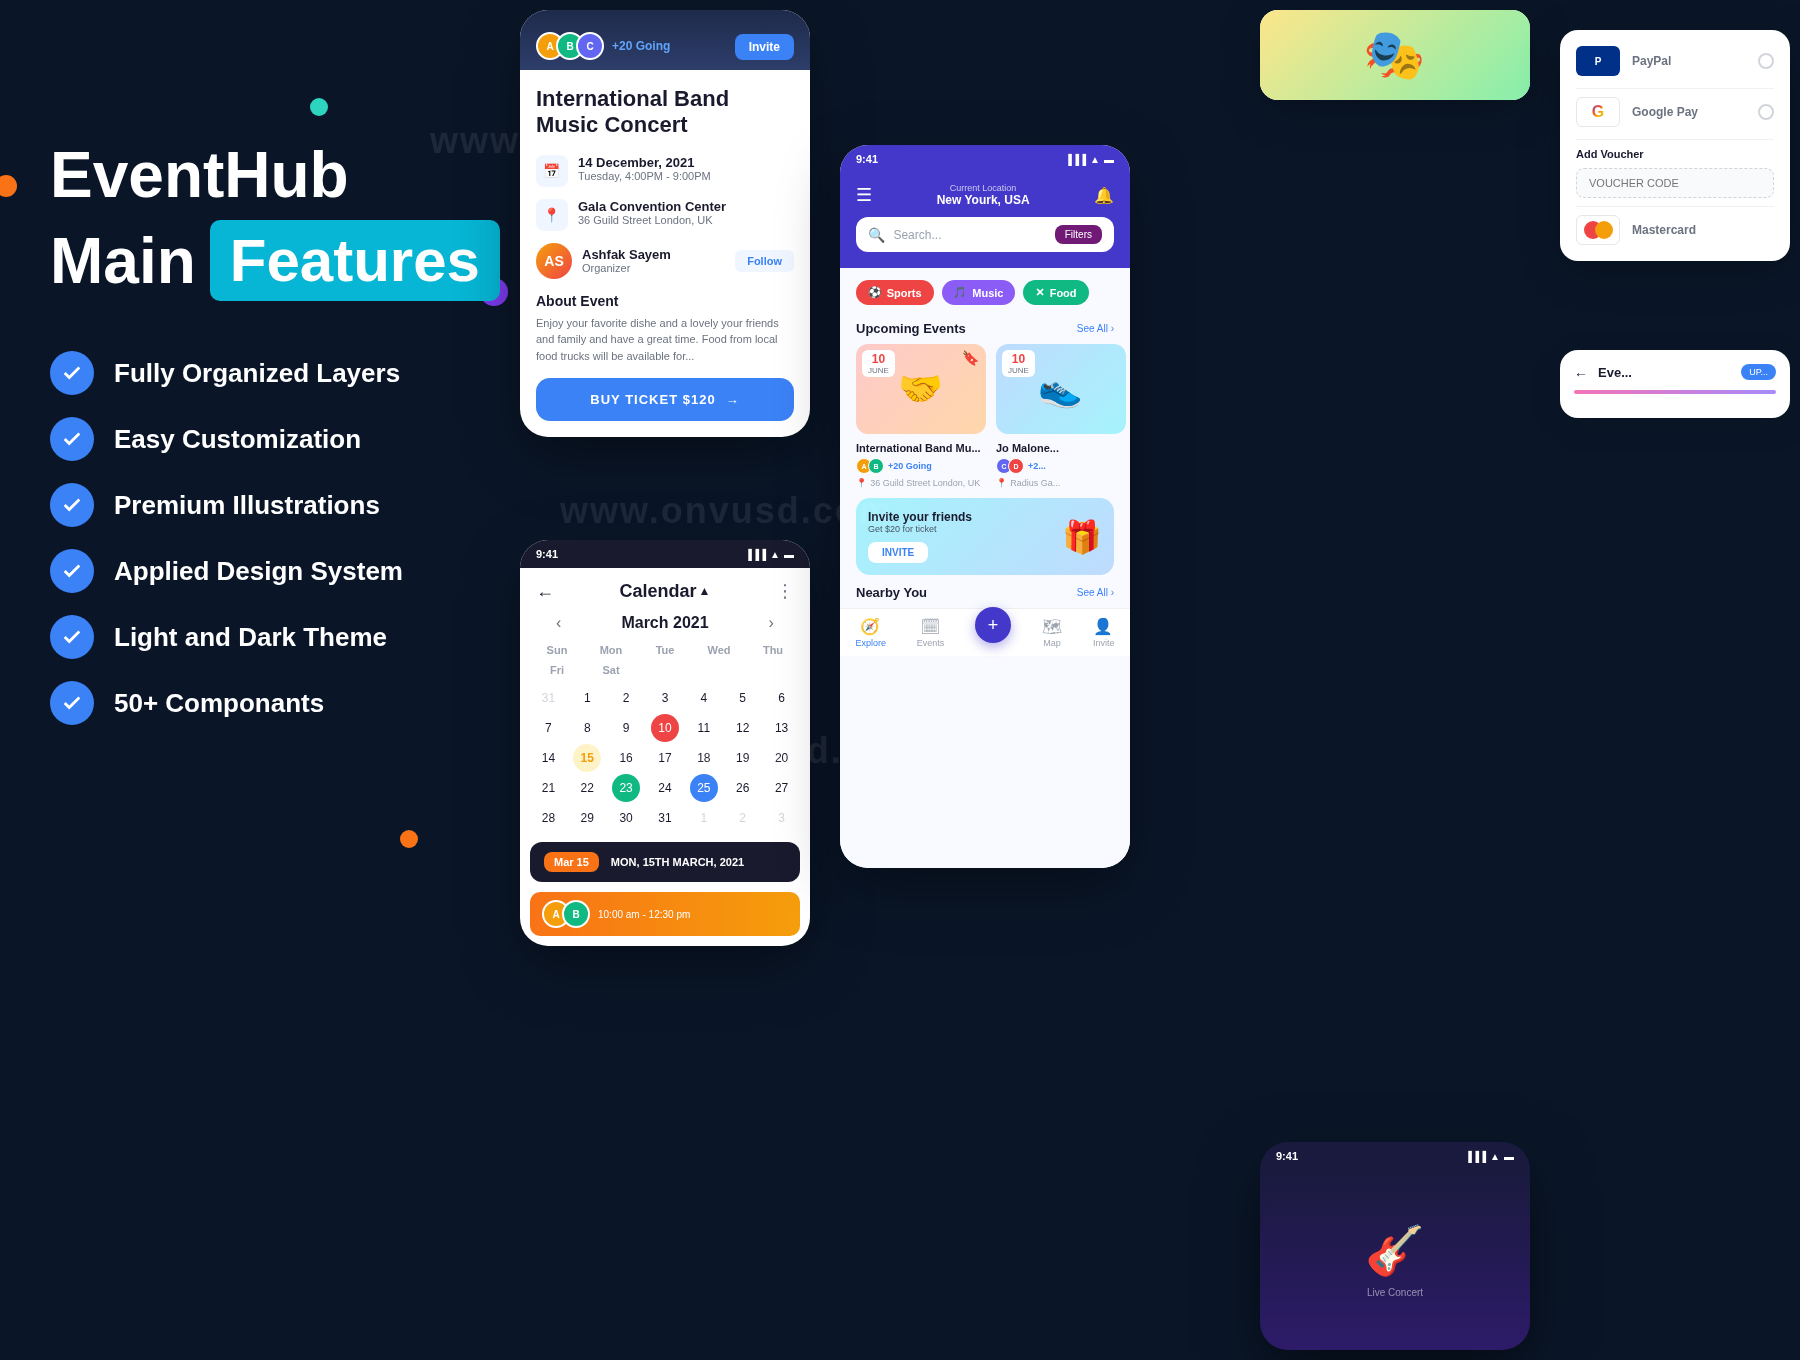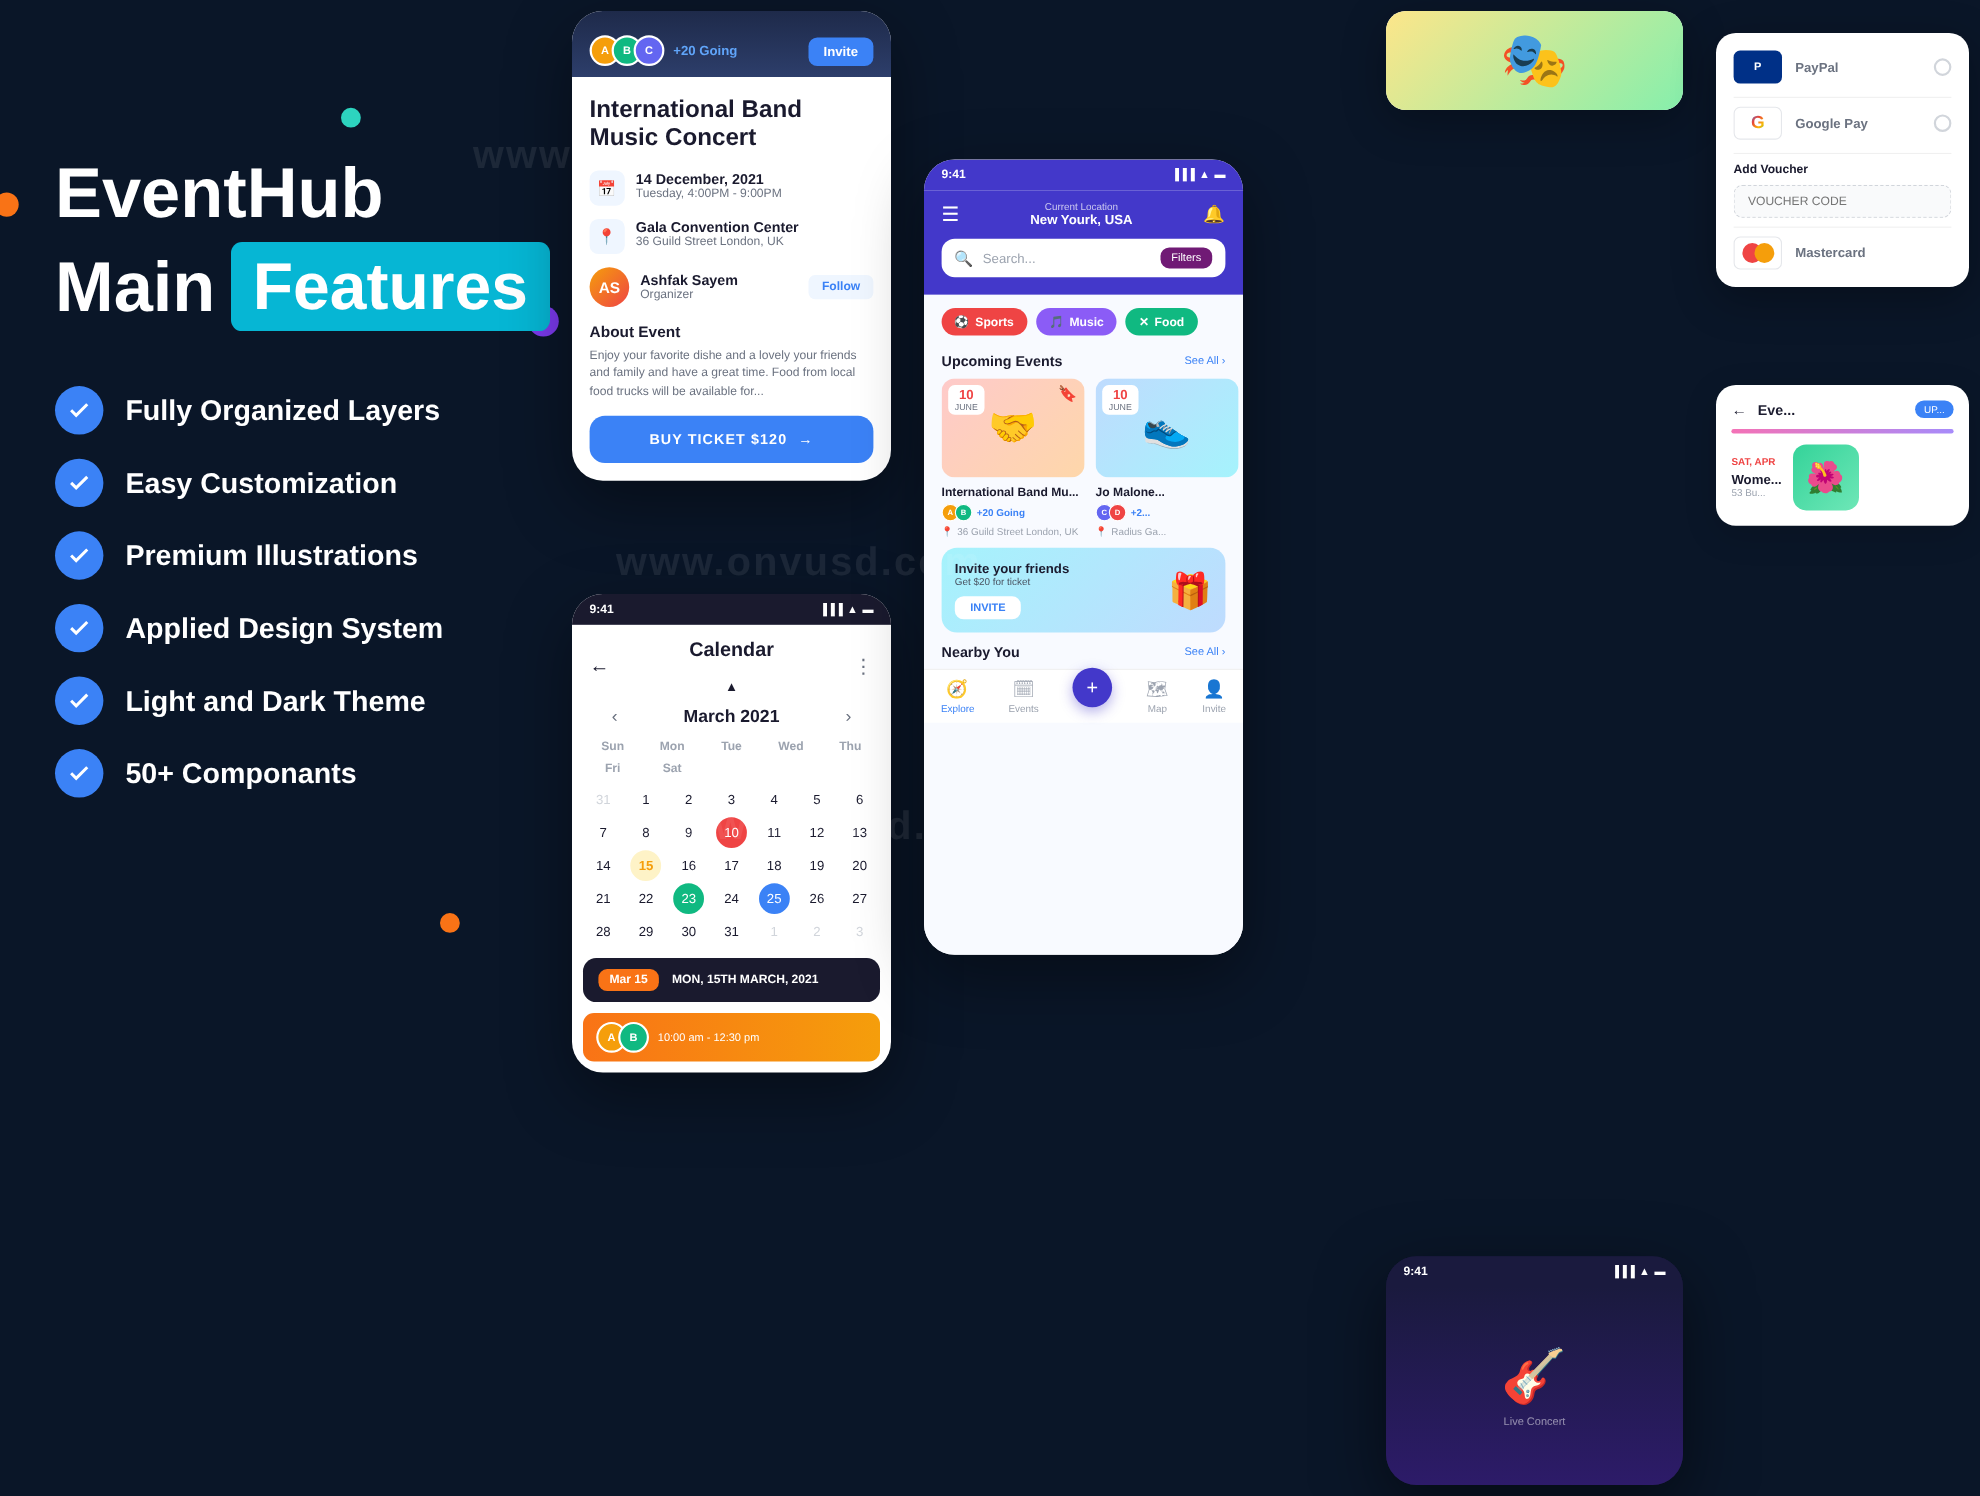--- a/index.html
+++ b/index.html
@@ -294,22 +294,21 @@
     .cal-header {
       display: flex;
       align-items: center;
       justify-content: space-between;
       padding: 12px 16px 8px;
     }
     .cal-back { font-size: 18px; color: #1a1a2e; cursor: pointer; }
     .cal-title-group {
       display: flex;
       align-items: center;
-      gap: 16px;
-      flex-direction: column;
+      gap: 2px;
     }
     .cal-title { font-size: 18px; font-weight: 700; color: #1a1a2e; }
     .cal-arrow { color: #1a1a2e; font-size: 12px; }
     .cal-more { color: #6b7280; font-size: 18px; cursor: pointer; }
     .cal-nav {
       display: flex;
       align-items: center;
       justify-content: center;
       gap: 60px;
       padding: 4px 0 8px;
@@ -1165,28 +1164,20 @@
   </div>
 
   <div class="far-right-panel">
     <div class="event-list-card">
       <div class="event-list-header">
         <span class="event-list-back">←</span>
         <span class="event-list-title">Eve...</span>
         <div class="upcoming-pill">UP...</div>
       </div>
       <div style="height:4px;background:linear-gradient(90deg,#f472b6,#a78bfa);border-radius:4px;margin-bottom:10px;"></div>
-      <div class="women-event">
-        <div>
-          <div class="women-date">SAT, APR</div>
-          <div class="women-title">Wome...</div>
-          <div class="women-loc">53 Bu...</div>
-        </div>
-        <div class="women-img">🌺</div>
-      </div>
     </div>
   </div>
 
   <div class="phone4">
     <div class="phone4-status">
       <span style="color:white;font-size:11px;font-weight:700;">9:41</span>
       <div style="display:flex;gap:4px;align-items:center;">
         <span style="color:white;font-size:10px;">▐▐▐</span>
         <span style="color:white;font-size:10px;">▲</span>
         <span style="color:white;font-size:10px;">▬</span>

